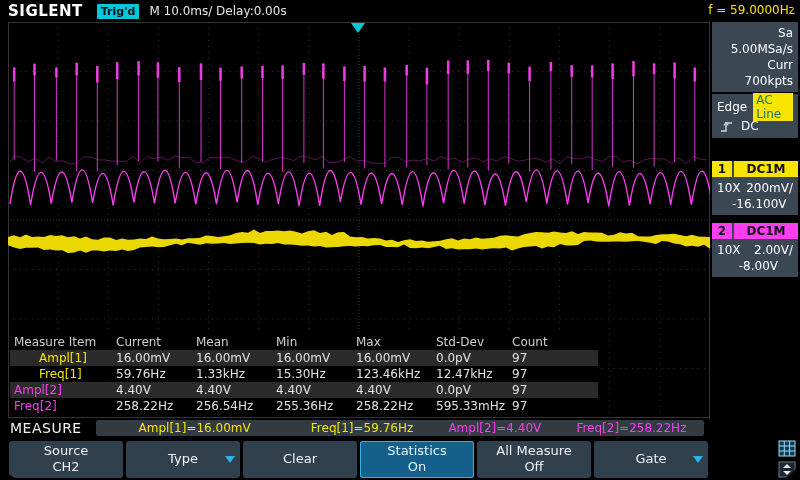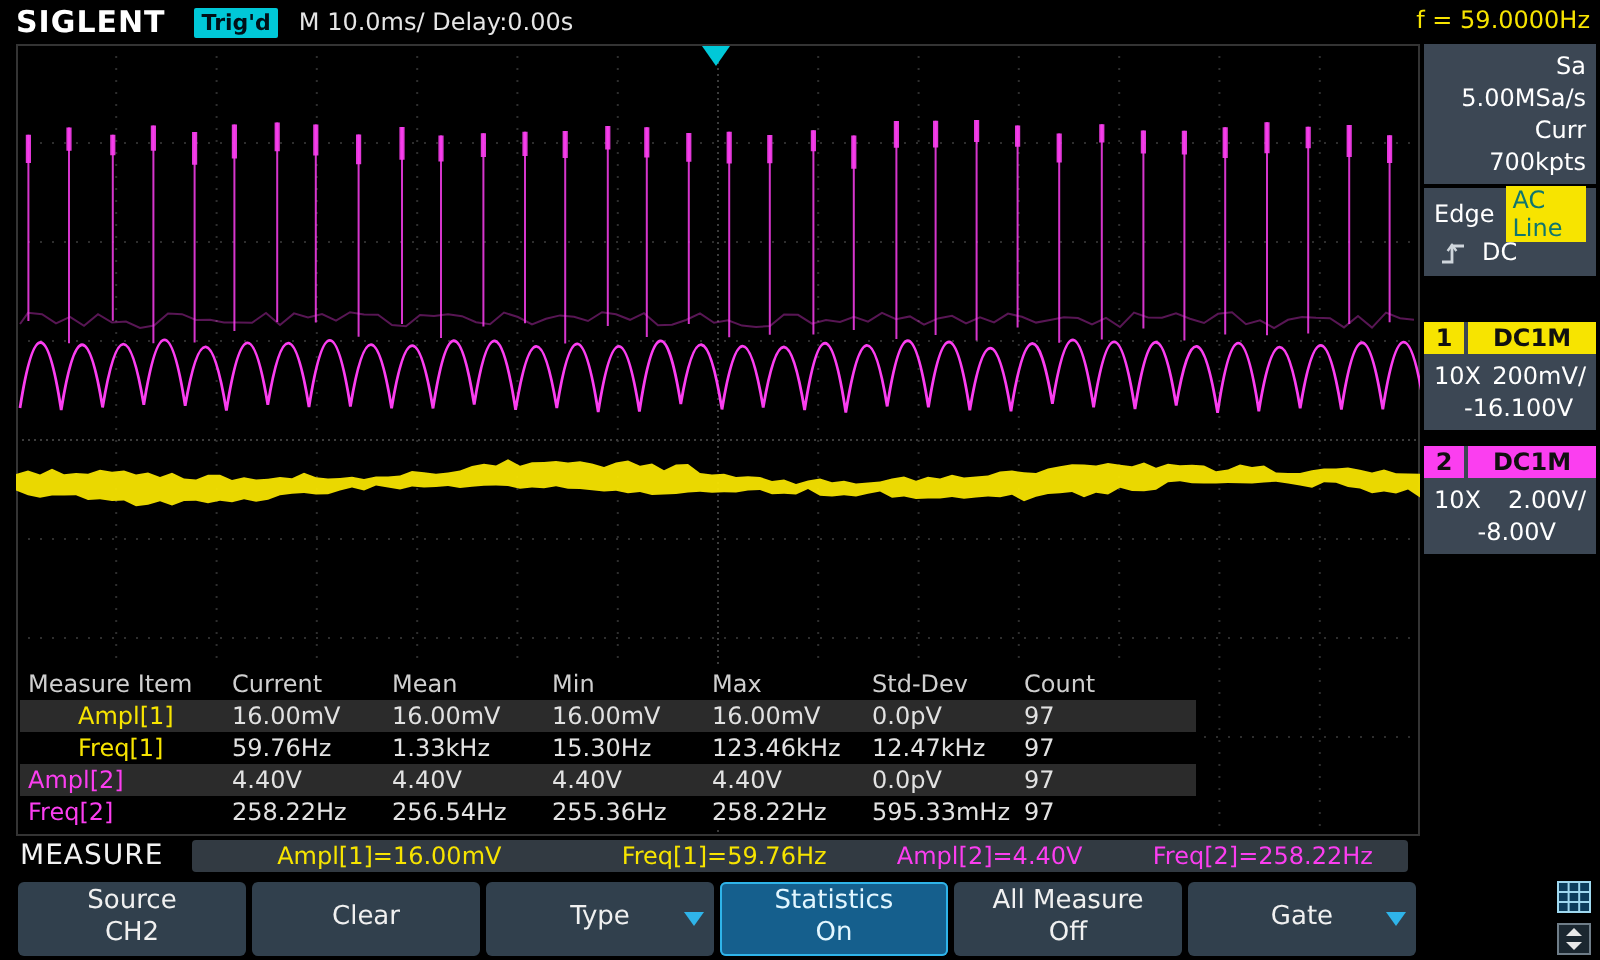--- a/index.html
+++ b/index.html
@@ -1,18 +1,18 @@
 <!DOCTYPE html>
 <html style="--ch1: #f7e400; --ch2: #fb3ef0; --teal: #00c8d8; --accent: #2fb4e9; --sidebar_bg: #3c4754; --button_bg: #31404d; --active_button_bg: #155f8d; --grid: #2e2e2e; --stripe_bg: #2b2b2b; --strip_bg: #323a42;"><head>
 <meta charset="utf-8">
 <style>
   *{margin:0;padding:0;box-sizing:border-box;}
   html,body{background:#000;}
   .screen{position:relative;width:800px;height:480px;background:#000;overflow:hidden;
-          font-family:"DejaVu Sans","Liberation Sans",sans-serif;color:#fff;}
+          font-family:"DejaVu Sans","Liberation Sans",sans-serif;color:#fff;border-radius:25px;}
 
   
   .topbar{position:absolute;left:0;top:0;width:800px;height:22px;display:flex;align-items:center;}
   .logo{margin-left:8px;font-size:15px;font-weight:bold;letter-spacing:.5px;color:#fff;}
   .trig-badge{margin-left:14px;background:var(--teal,#00c8d8);color:#001018;font-size:11px;
               font-weight:bold;padding:1px 4px;border-radius:1px;}
   .timebase{margin-left:10px;font-size:12px;color:#e6e6e6;}
   .freq-counter{position:absolute;right:5px;top:3px;font-size:12px;color:var(--ch1,#f7e400);}
 
   
@@ -214,25 +214,25 @@
       <span class="c2">Freq[2]=258.22Hz</span>
     </div>
   </div>
 
   <nav class="menubar">
     <button class="mbtn">
       <span>Source</span>
       <span>CH2</span>
     </button>
     <button class="mbtn">
-      <span>Clear</span>
-    </button>
-    <button class="mbtn">
       <span>Type</span>
       <i class="arr"></i>
+    </button>
+    <button class="mbtn">
+      <span>Clear</span>
     </button>
     <button class="mbtn active">
       <span>Statistics</span>
       <span>On</span>
     </button>
     <button class="mbtn">
       <span>All Measure</span>
       <span>Off</span>
     </button>
     <button class="mbtn">

